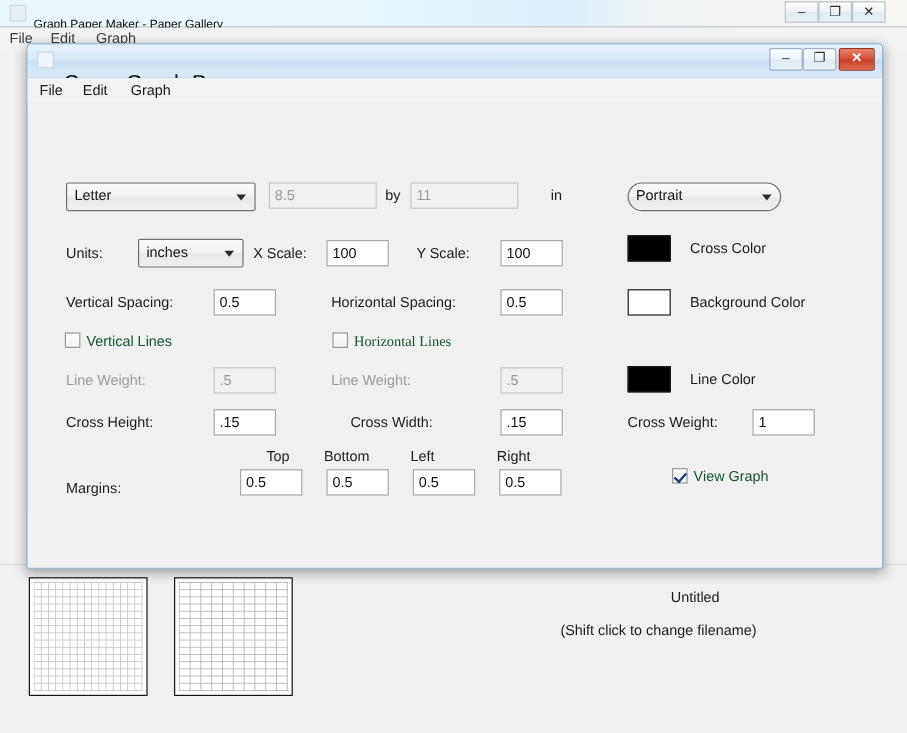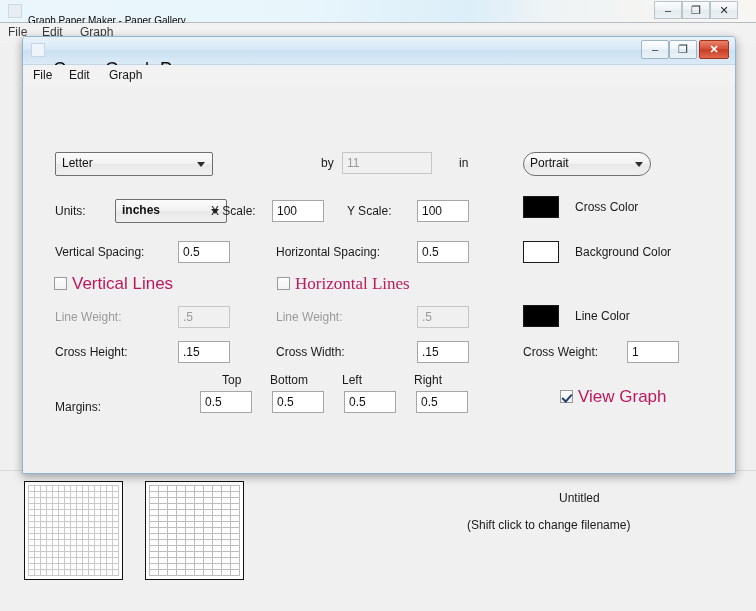--- a/index.html
+++ b/index.html
@@ -239,22 +239,22 @@
     position: absolute;
     right: 7px; top: 9px;
     width: 0; height: 0;
     border-left: 4px solid transparent;
     border-right: 4px solid transparent;
     border-top: 5px solid #2b2b2b;
   }
 
   .chk {
     position: absolute;
-    font-size: 17px;
-    color: #be185d;
+    font-size: 12px;
+    color: #14532d;
     white-space: nowrap;
     padding-left: 18px;
     line-height: 14px;
   }
   .chk .box {
     position: absolute;
     left: 0; top: 0;
     width: 13px; height: 13px;
     box-sizing: border-box;
     background: linear-gradient(to bottom, #fdfdfd 0%, #f2f2f2 100%);
@@ -347,35 +347,36 @@
     <div class="dlg-menu-item" style="left:86px">Graph</div>
   </div>
 
   <div id="dlg-body">
 
     <div class="combo" style="left:31px; top:66px; width:158px;">
       <span class="combo-text">Letter</span>
       <span class="arrow"></span>
     </div>
 
+    <div class="txt disabled" style="left:200px; top:66px; width:90px;">8.5</div>
 
     <div class="lbl" style="left:297px; top:70px;">by</div>
 
     <div class="txt disabled" style="left:318px; top:66px; width:90px;">11</div>
 
     <div class="lbl" style="left:419px; top:70px;margin-left:16px;">in</div>
 
     <div class="combo" style="left:499px; top:66px; width:128px;border-radius:12px;">
       <span class="combo-text">Portrait</span>
       <span class="arrow"></span>
     </div>
 
     <div class="lbl" style="left:31px; top:118px;text-align:right;">Units:</div>
 
-    <div class="combo" style="left:91px; top:113px; width:112px;font-weight:bold;">
+    <div class="combo" style="left:91px; top:113px; width:88px;">
       <span class="combo-text">inches</span>
       <span class="arrow"></span>
     </div>
 
     <div class="lbl" style="left:187px; top:118px;">X Scale:</div>
     <div class="txt" style="left:248px; top:114px; width:52px;">100</div>
 
     <div class="lbl" style="left:323px; top:118px;">Y Scale:</div>
     <div class="txt" style="left:393px; top:114px; width:52px;">100</div>
 
@@ -406,21 +407,21 @@
 
     <div class="lbl dim" style="left:31px; top:224px;">Line Weight:</div>
     <div class="txt disabled" style="left:154px; top:220px; width:52px;">.5</div>
 
     <div class="lbl dim" style="left:252px; top:224px;">Line Weight:</div>
     <div class="txt disabled" style="left:393px; top:220px; width:52px;">.5</div>
 
     <div class="lbl" style="left:31px; top:259px;">Cross Height:</div>
     <div class="txt" style="left:154px; top:255px; width:52px;">.15</div>
 
-    <div class="lbl" style="left:252px; top:259px;">Cross Width:</div>
+    <div class="lbl" style="left:268px; top:259px;">Cross Width:</div>
     <div class="txt" style="left:393px; top:255px; width:52px;">.15</div>
 
     <div class="lbl" style="left:499px; top:259px;">Cross Weight:</div>
     <div class="txt" style="left:603px; top:255px; width:52px;">1</div>
 
     <div class="lbl" style="left:31px; top:314px;">Margins:</div>
 
     <div class="lbl" style="left:198px; top:287px;">Top</div>
     <div class="txt" style="left:176px; top:305px; width:52px;">0.5</div>
 

